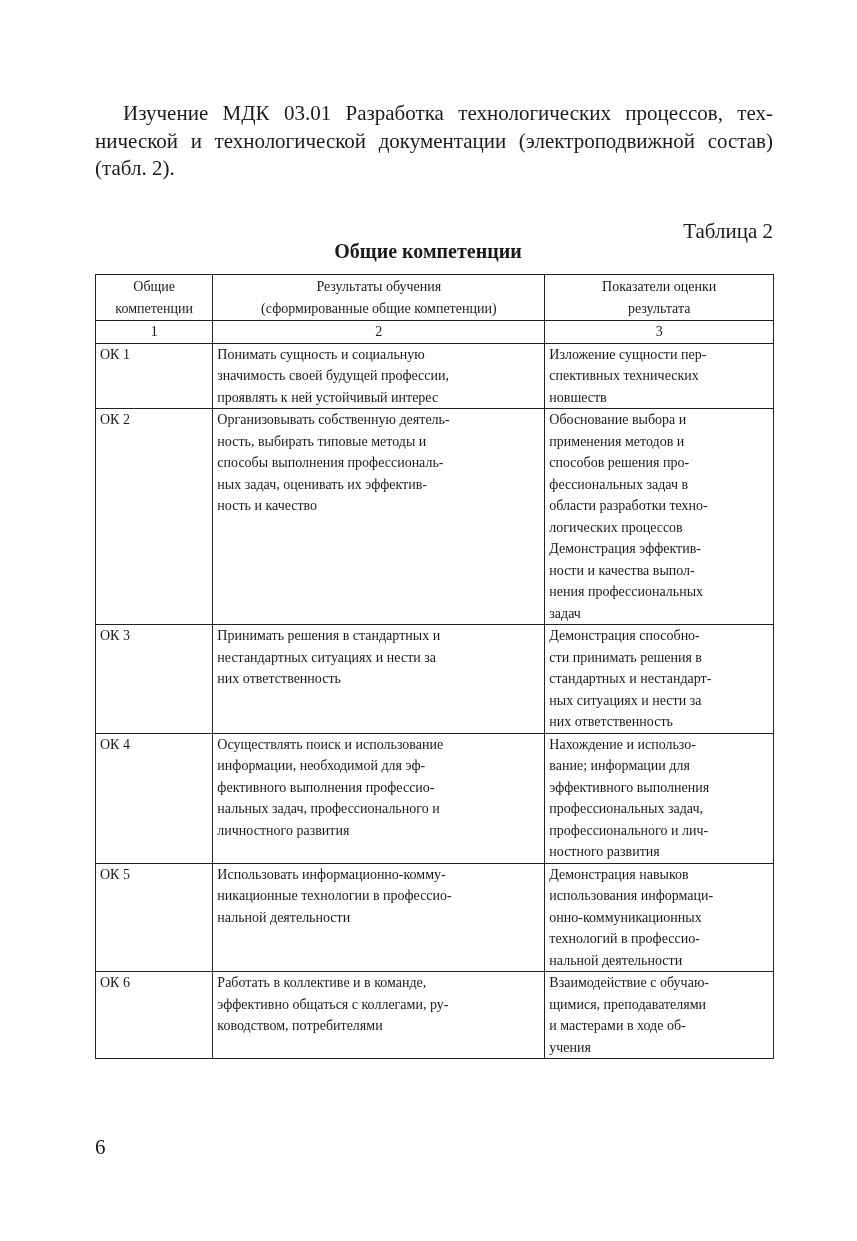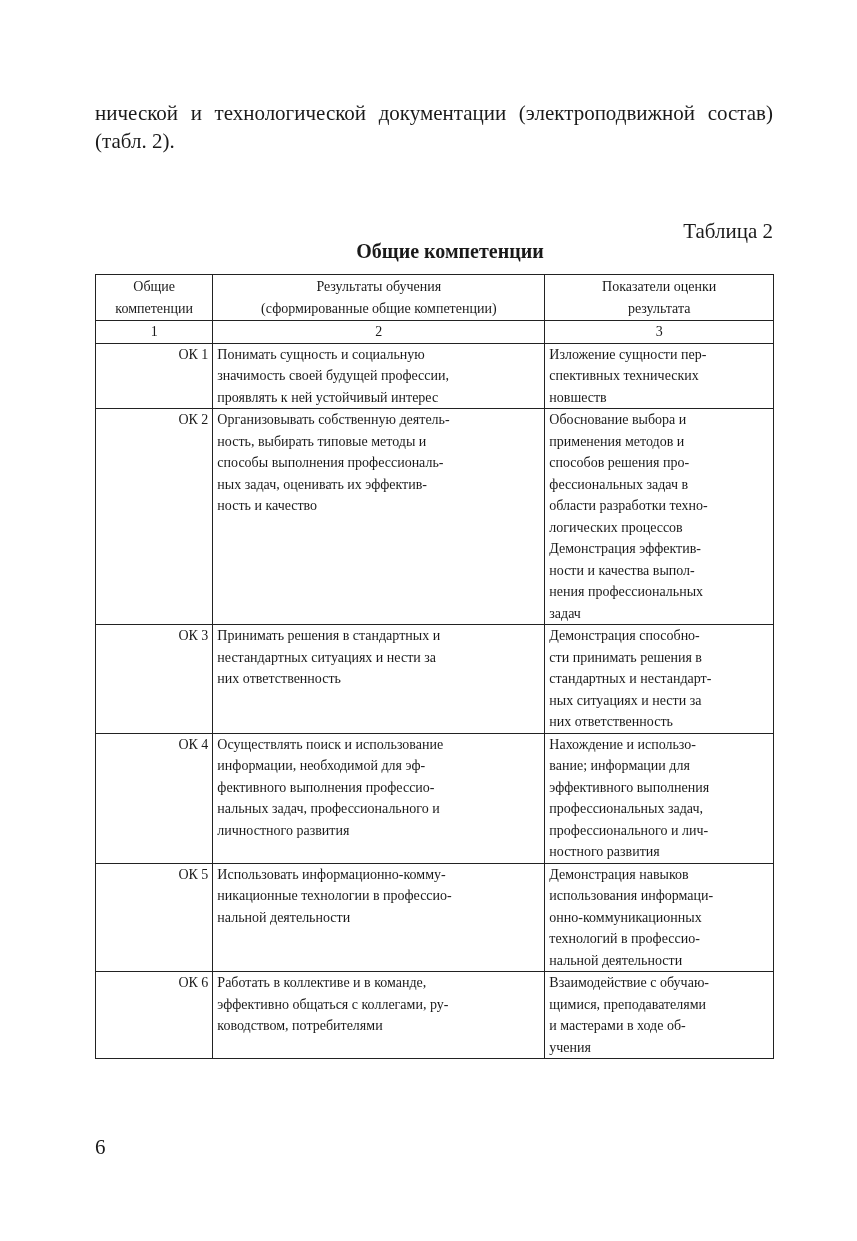--- a/index.html
+++ b/index.html
@@ -12,47 +12,48 @@
       font-size: 21px; line-height: 27.5px;
     }
     .intro .line { display: block; text-align: justify; text-align-last: justify; white-space: nowrap; }
     .intro .line.first { text-indent: 28px; }
     .intro .line.last { text-align-last: left; }
     .table-label {
       position: absolute; right: 84px; top: 219px;
       font-size: 21px; 
     }
     .table-title {
-      position: absolute; left: 111px; width: 678px; top: 240px;
+      position: absolute; left: 89px; width: 678px; top: 240px;
       text-align: center; font-size: 20px; font-weight: bold;
     }
     table.comp {
       position: absolute; left: 95px; top: 274px; width: 679px;
       border-collapse: collapse; font-size: 14px; line-height: 21.5px;
     }
     table.comp td, table.comp th {
       border: 1.3px solid #222; vertical-align: top; padding: 0 4px;
       font-weight: normal;
     }
     table.comp th { text-align: center; padding-top: 1px; padding-bottom: 1px; }
     .col1 { width: 108px; }
     .col2 { width: 322px; }
     .col3 { width: 219px; }
-    td.code { text-align: right; padding-top: 1px; }
+    td.code { text-align: left; padding-top: 1px; }
     td.txt { padding-top: 1px; padding-bottom: 1px; }
     .cell-line { display: block; white-space: nowrap; }
     tr.num td { text-align: center; padding-top: 0; padding-bottom: 0; }
     .page-number {
       position: absolute; left: 95px; top: 1135px; font-size: 21px;
     }
   </style>
 </head>
 <body>
 
 <div class="intro">
+  <span class="line first">Изучение МДК 03.01 Разработка технологических процессов, тех-</span>
   <span class="line">нической и технологической документации (электроподвижной состав)</span>
   <span class="line last">(табл. 2).</span>
 </div>
 
 <div class="table-label">Таблица 2</div>
 <div class="table-title">Общие компетенции</div>
 
 <table class="comp">
   <thead>
     <tr>

